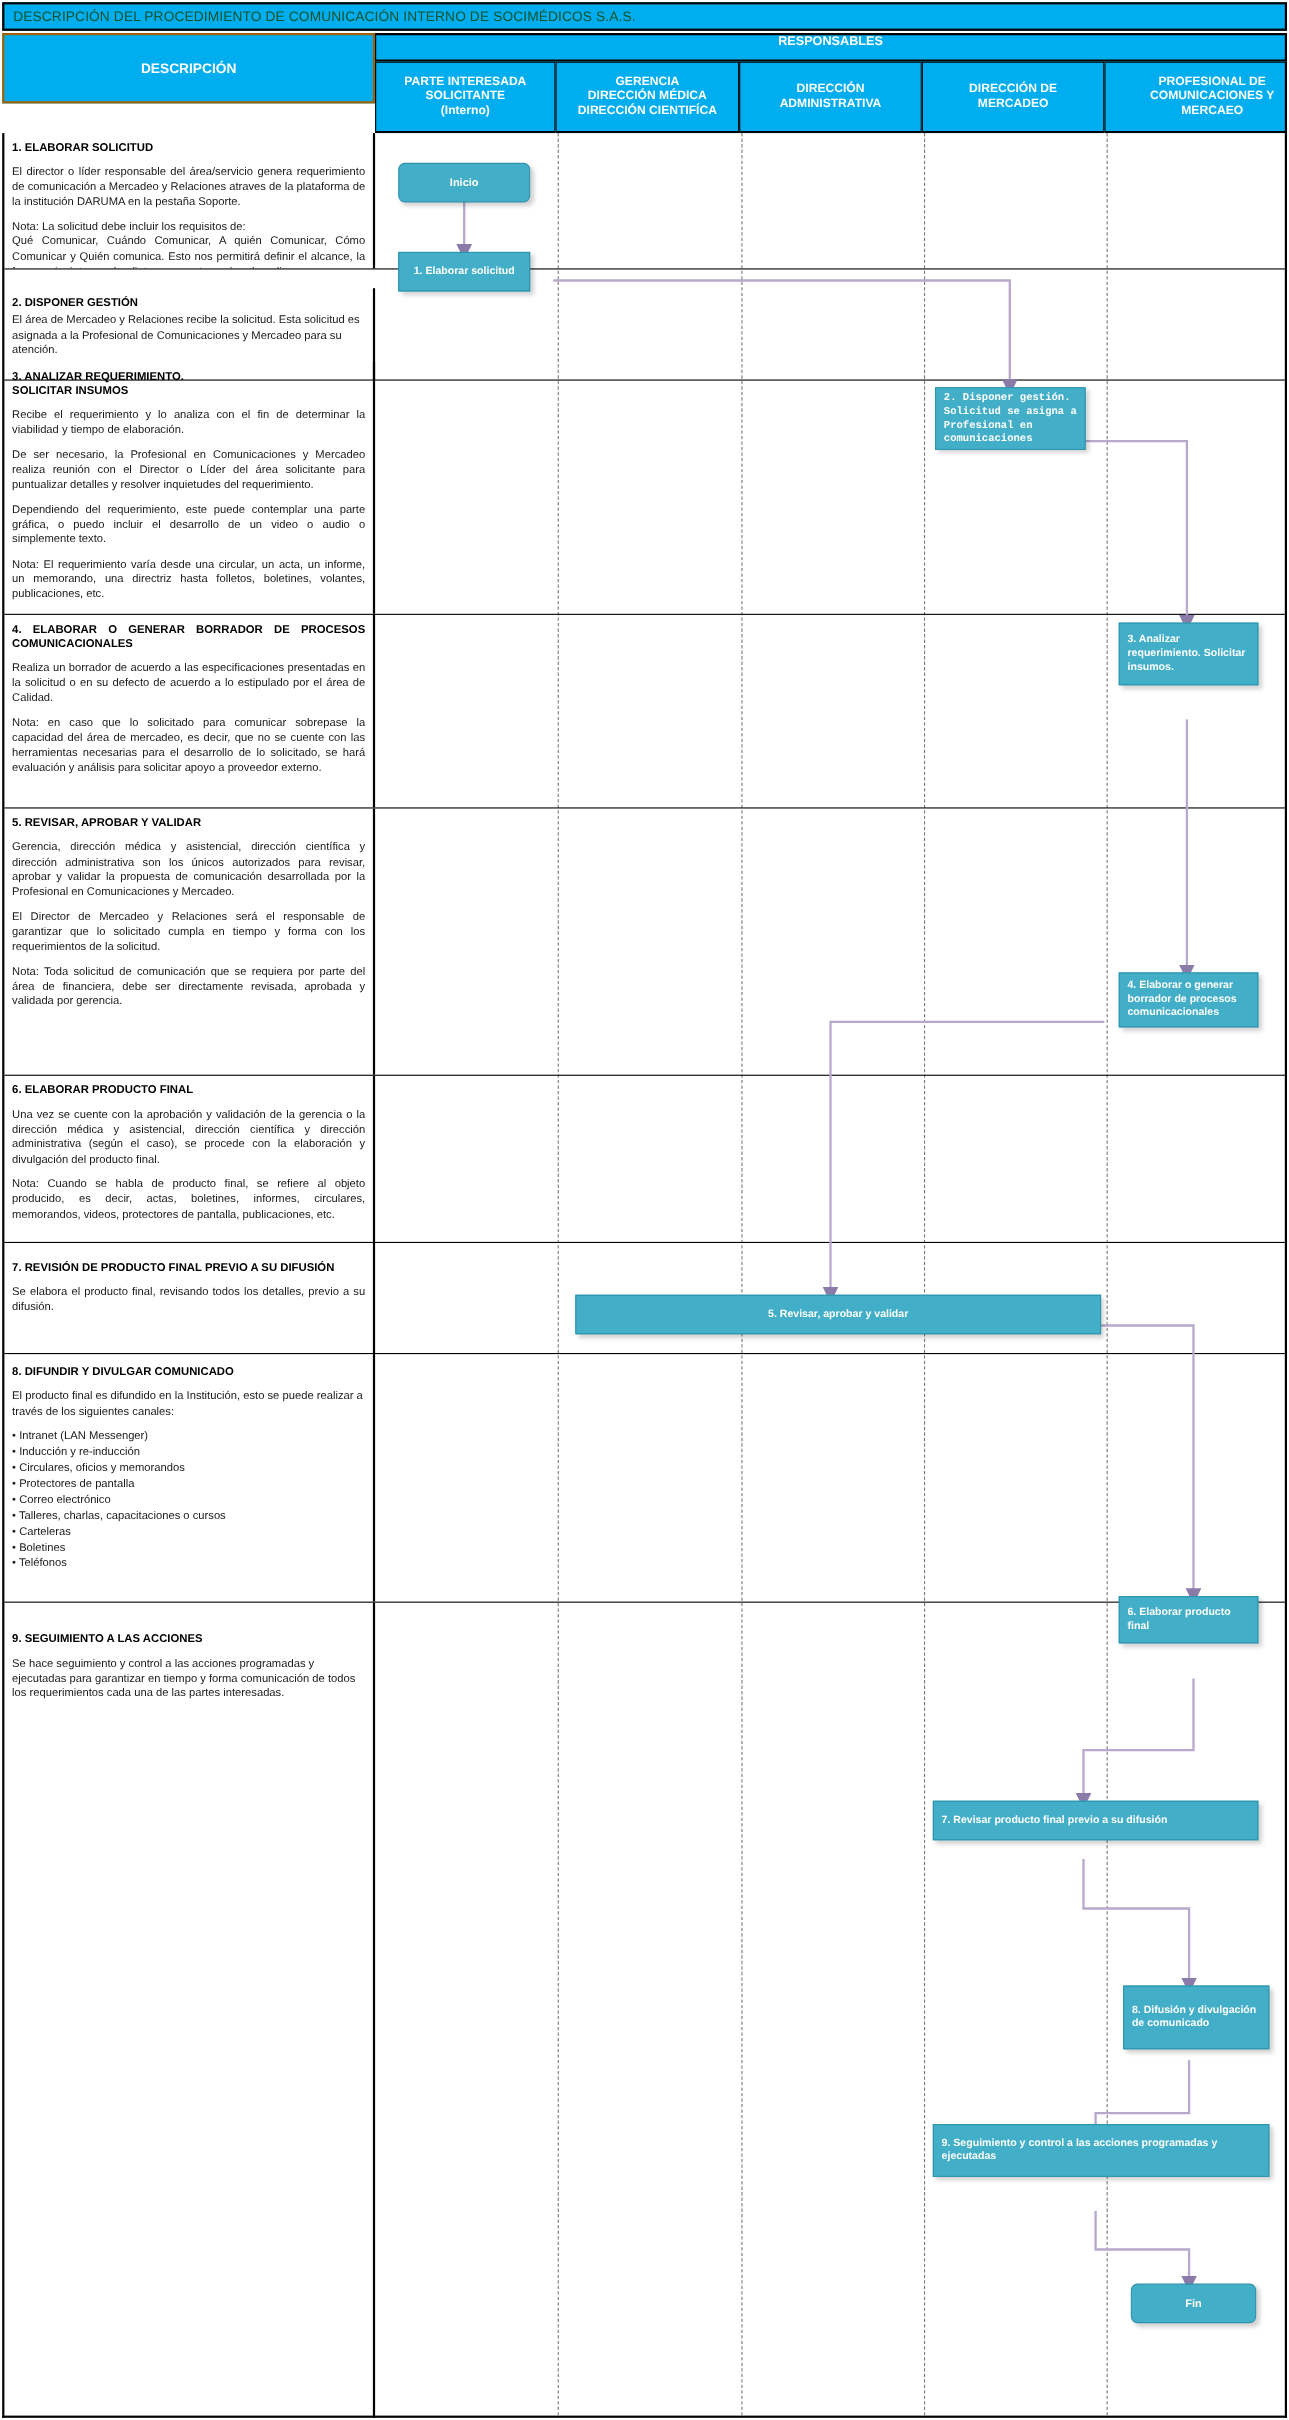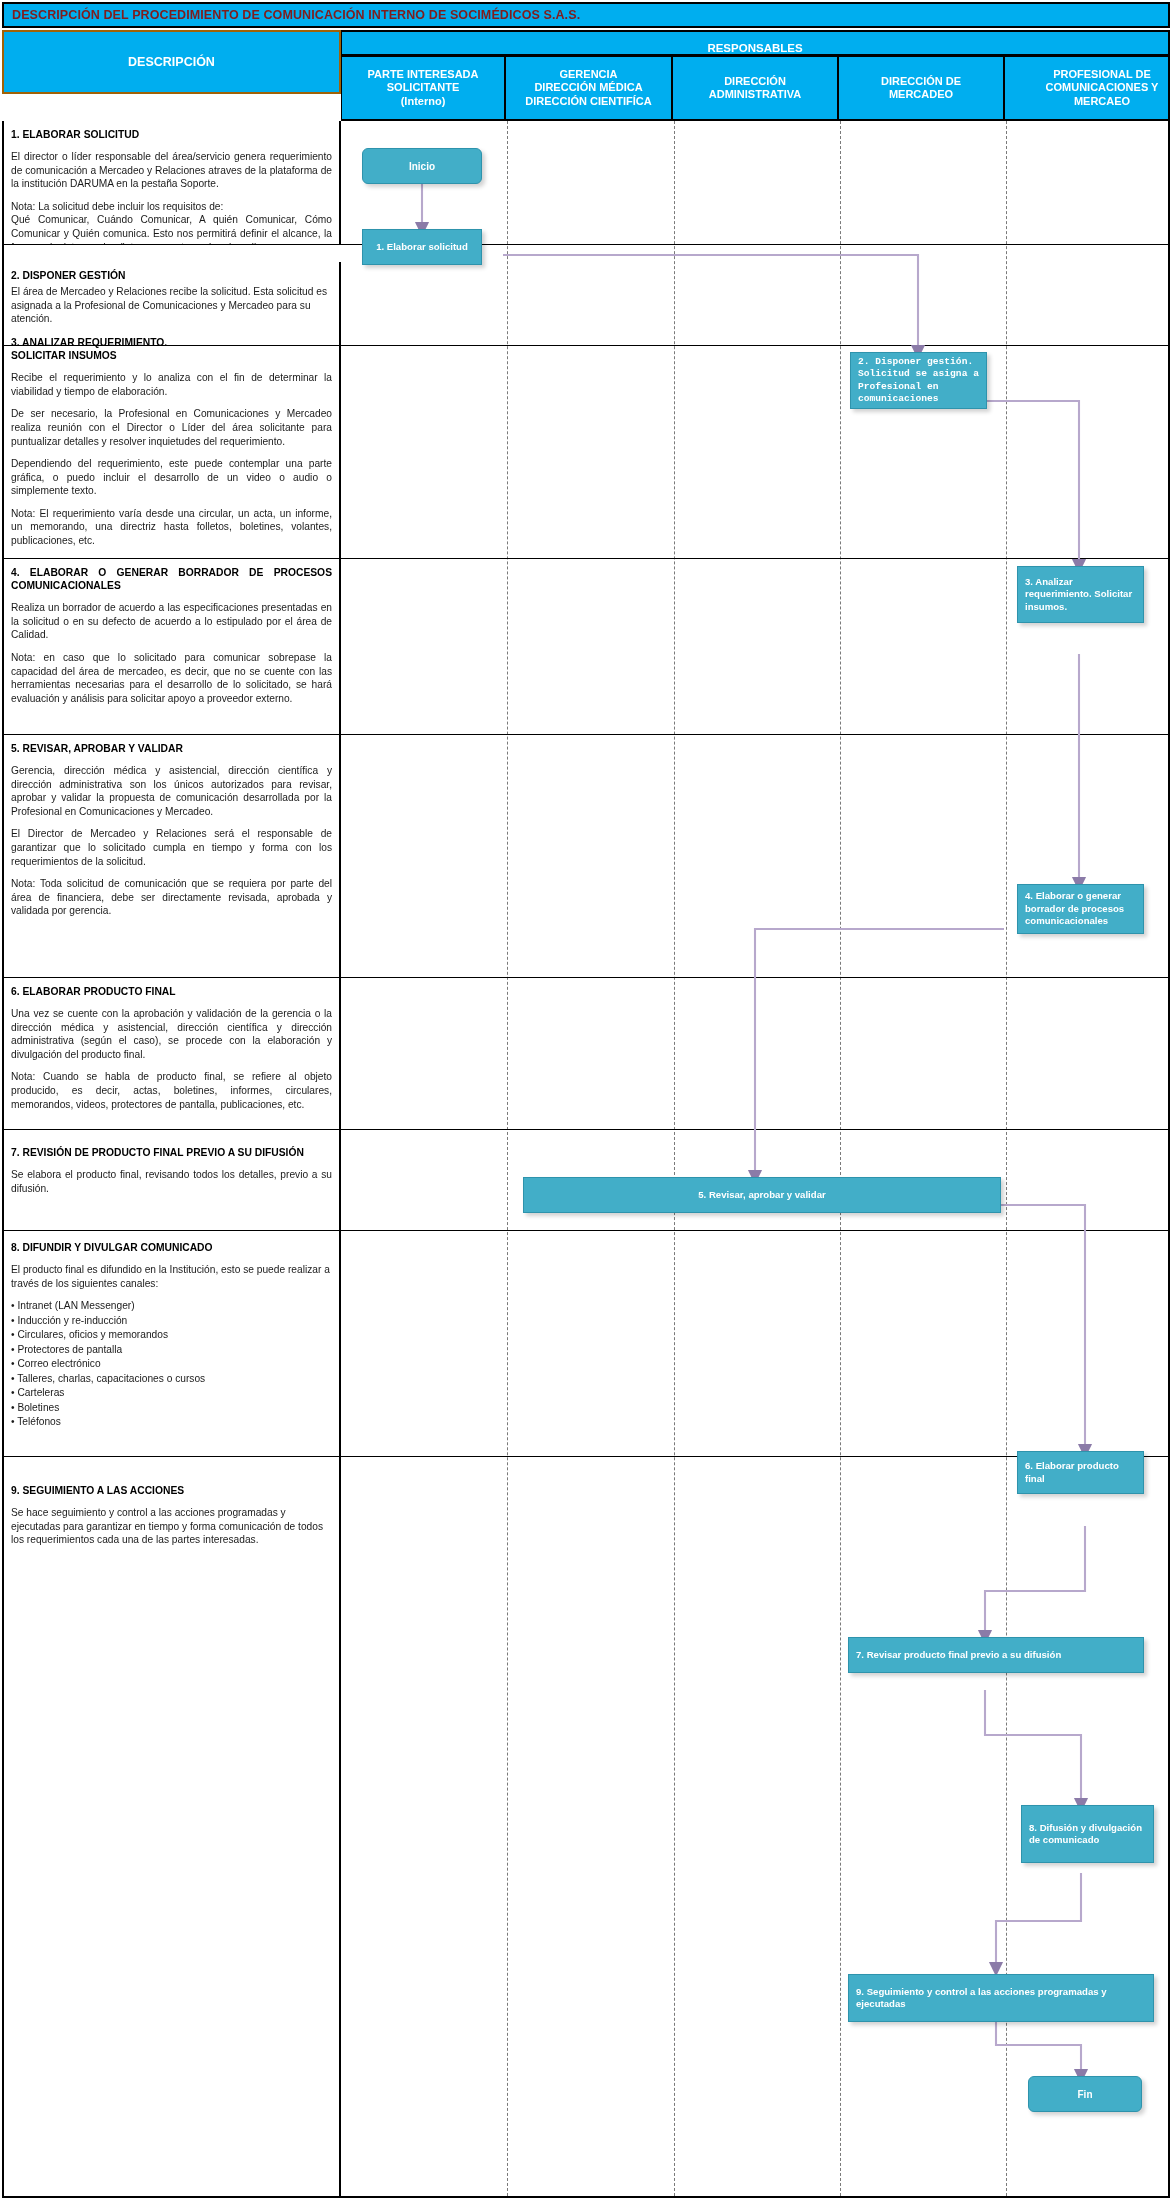--- a/index.html
+++ b/index.html
@@ -20,23 +20,23 @@
   .title-bar {
     position: absolute;
     left: 2px; top: 2px;
     width: 1168px; height: 26px;
     background: #00AEEF;
     border: 2px solid #000;
     display: flex; align-items: center;
     padding-left: 8px;
   }
   .title-bar .title-text {
-    color: #7f1d1d;
+    color: #14532d;
     font-size: 12.5px;
-    font-weight: bold;
+    font-weight: normal;
     letter-spacing: 0.1px;
     white-space: nowrap;
   }
 
   
   .hdr-desc {
     position: absolute;
     left: 2px; top: 30px;
     width: 339px; height: 64px;
     background: #00AEEF;
@@ -46,21 +46,21 @@
   .hdr-desc span {
     color: #fff; font-weight: bold; font-size: 12.5px;
   }
   .hdr-resp {
     position: absolute;
     left: 341px; top: 30px;
     width: 829px; height: 26px;
     background: #00AEEF;
     border: 2px solid #000;
     border-left: 1px solid #000;
-    display: flex; align-items: flex-end; justify-content: center;
+    display: flex; align-items: flex-start; justify-content: center;
   }
   .hdr-resp span {
     color: #fff; font-weight: bold; font-size: 11.5px;
   }
   .hdr-col {
     position: absolute;
     top: 56px; height: 65px;
     background: #00AEEF;
     border: 1px solid #000;
     border-bottom: 2px solid #000;
@@ -371,21 +371,21 @@
   </div>
 
   <div class="shape left" style="left:848px; top:1637px; width:296px; height:29px;">
     <span>7. Revisar producto final previo a su difusión</span>
   </div>
 
   <div class="shape left" style="left:1021px; top:1805px; width:133px; height:58px;">
     <span>8. Difusión y divulgación de comunicado</span>
   </div>
 
-  <div class="shape left" style="left:848px; top:1974px; width:306px; height:48px;">
+  <div class="shape left" style="left:848px; top:1931px; width:306px; height:48px;">
     <span>9. Seguimiento y control a las acciones programadas y ejecutadas</span>
   </div>
 
   <div class="shape term" style="left:1028px; top:2076px; width:114px; height:30px;">
     <span>Fin</span>
   </div>
 
 </div>
 
 </body></html>

